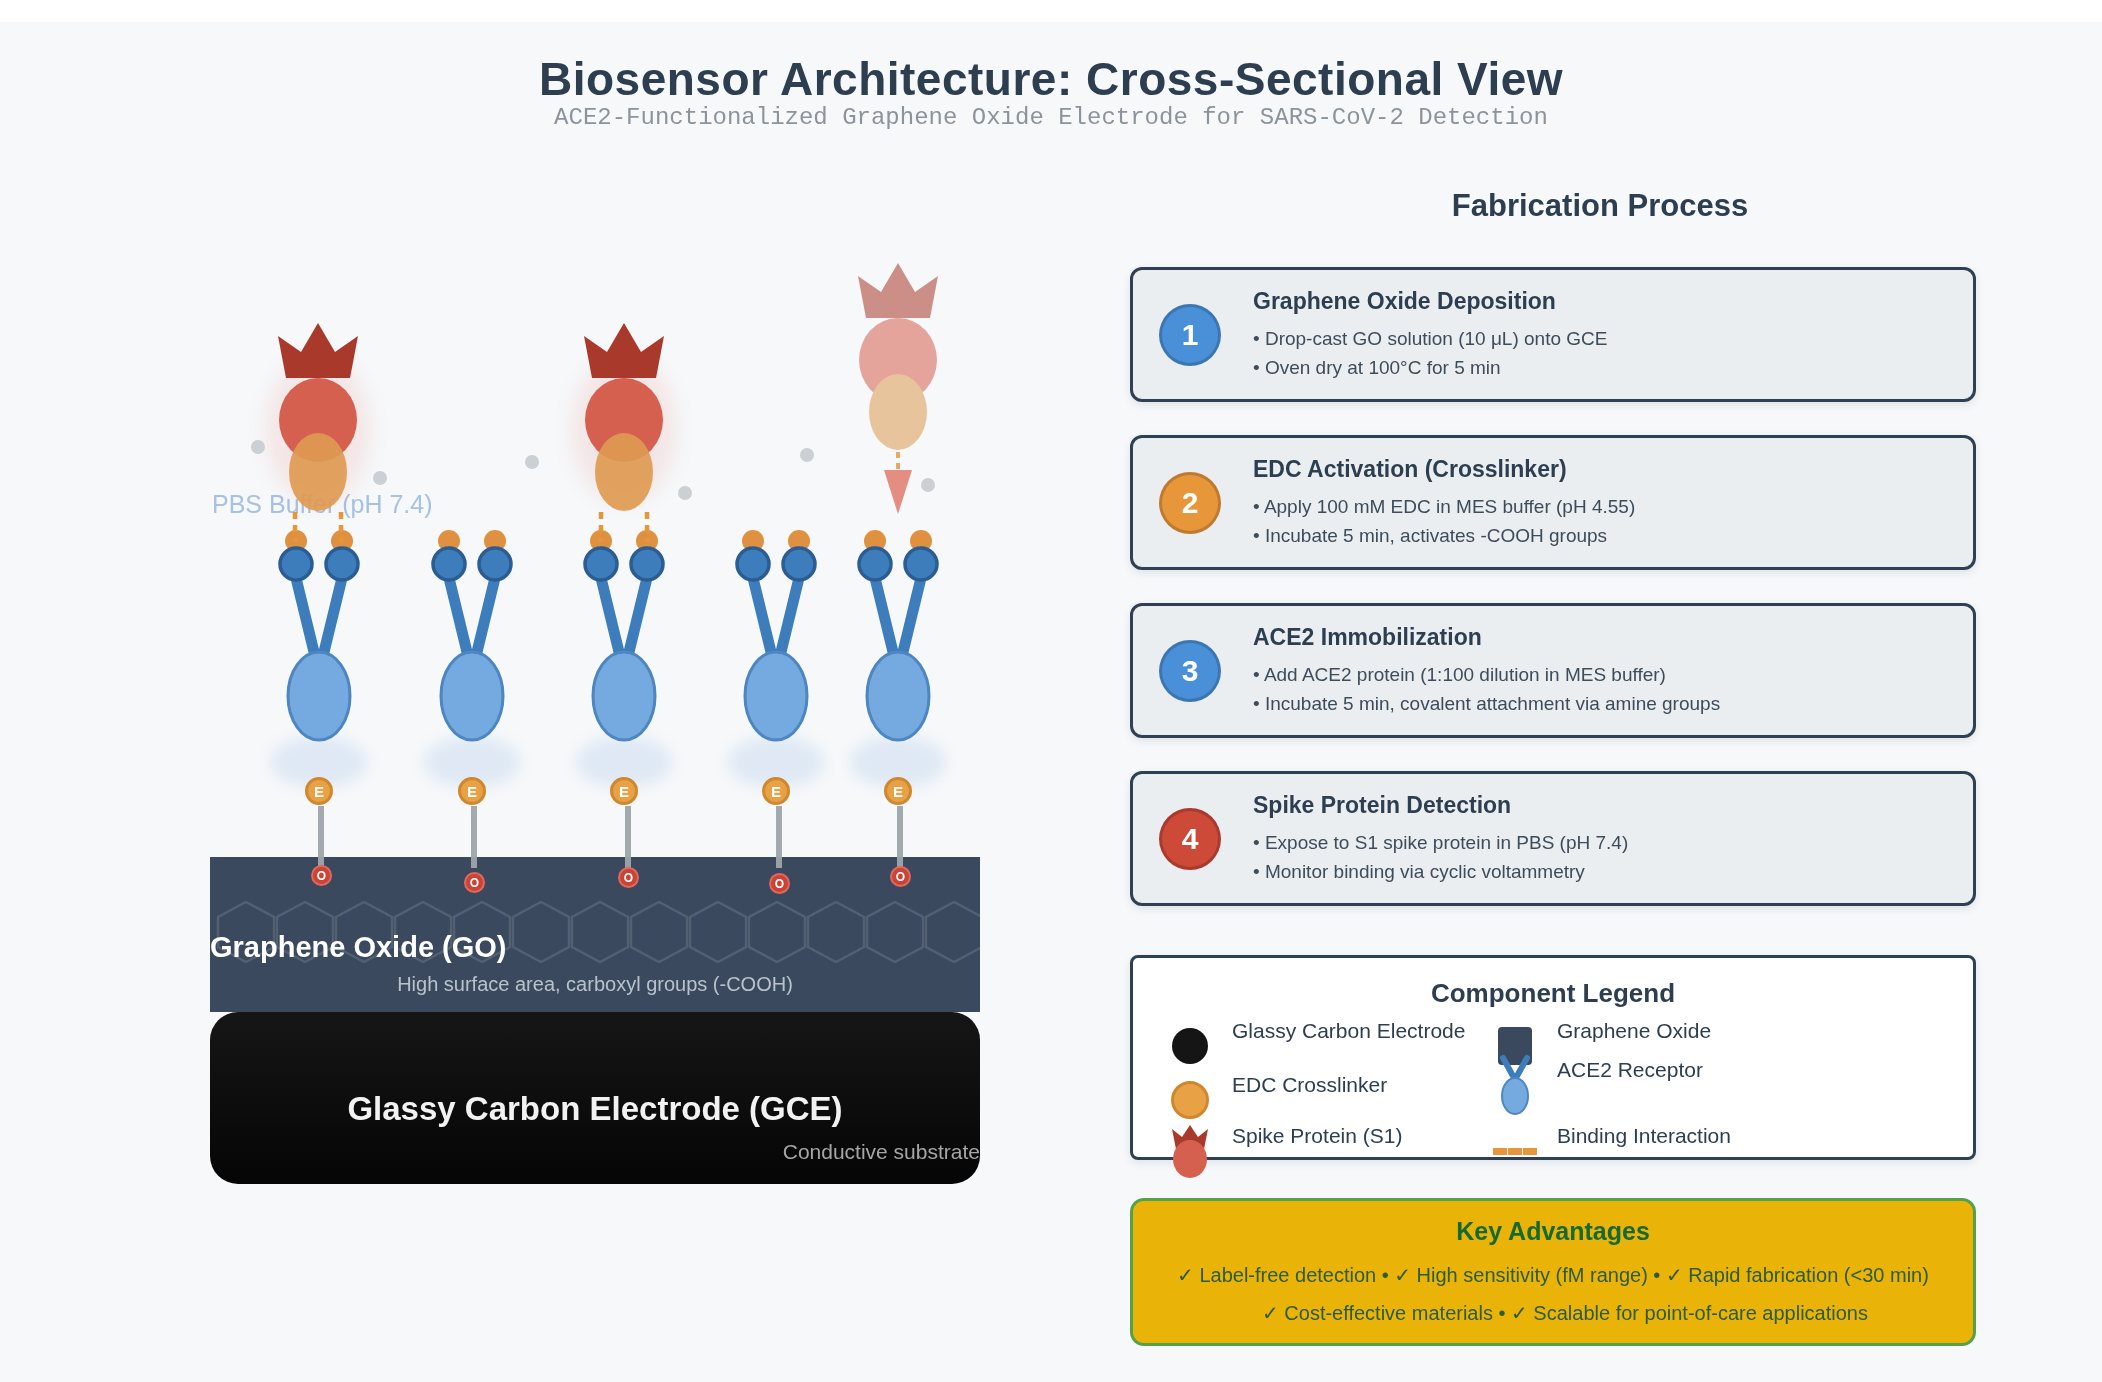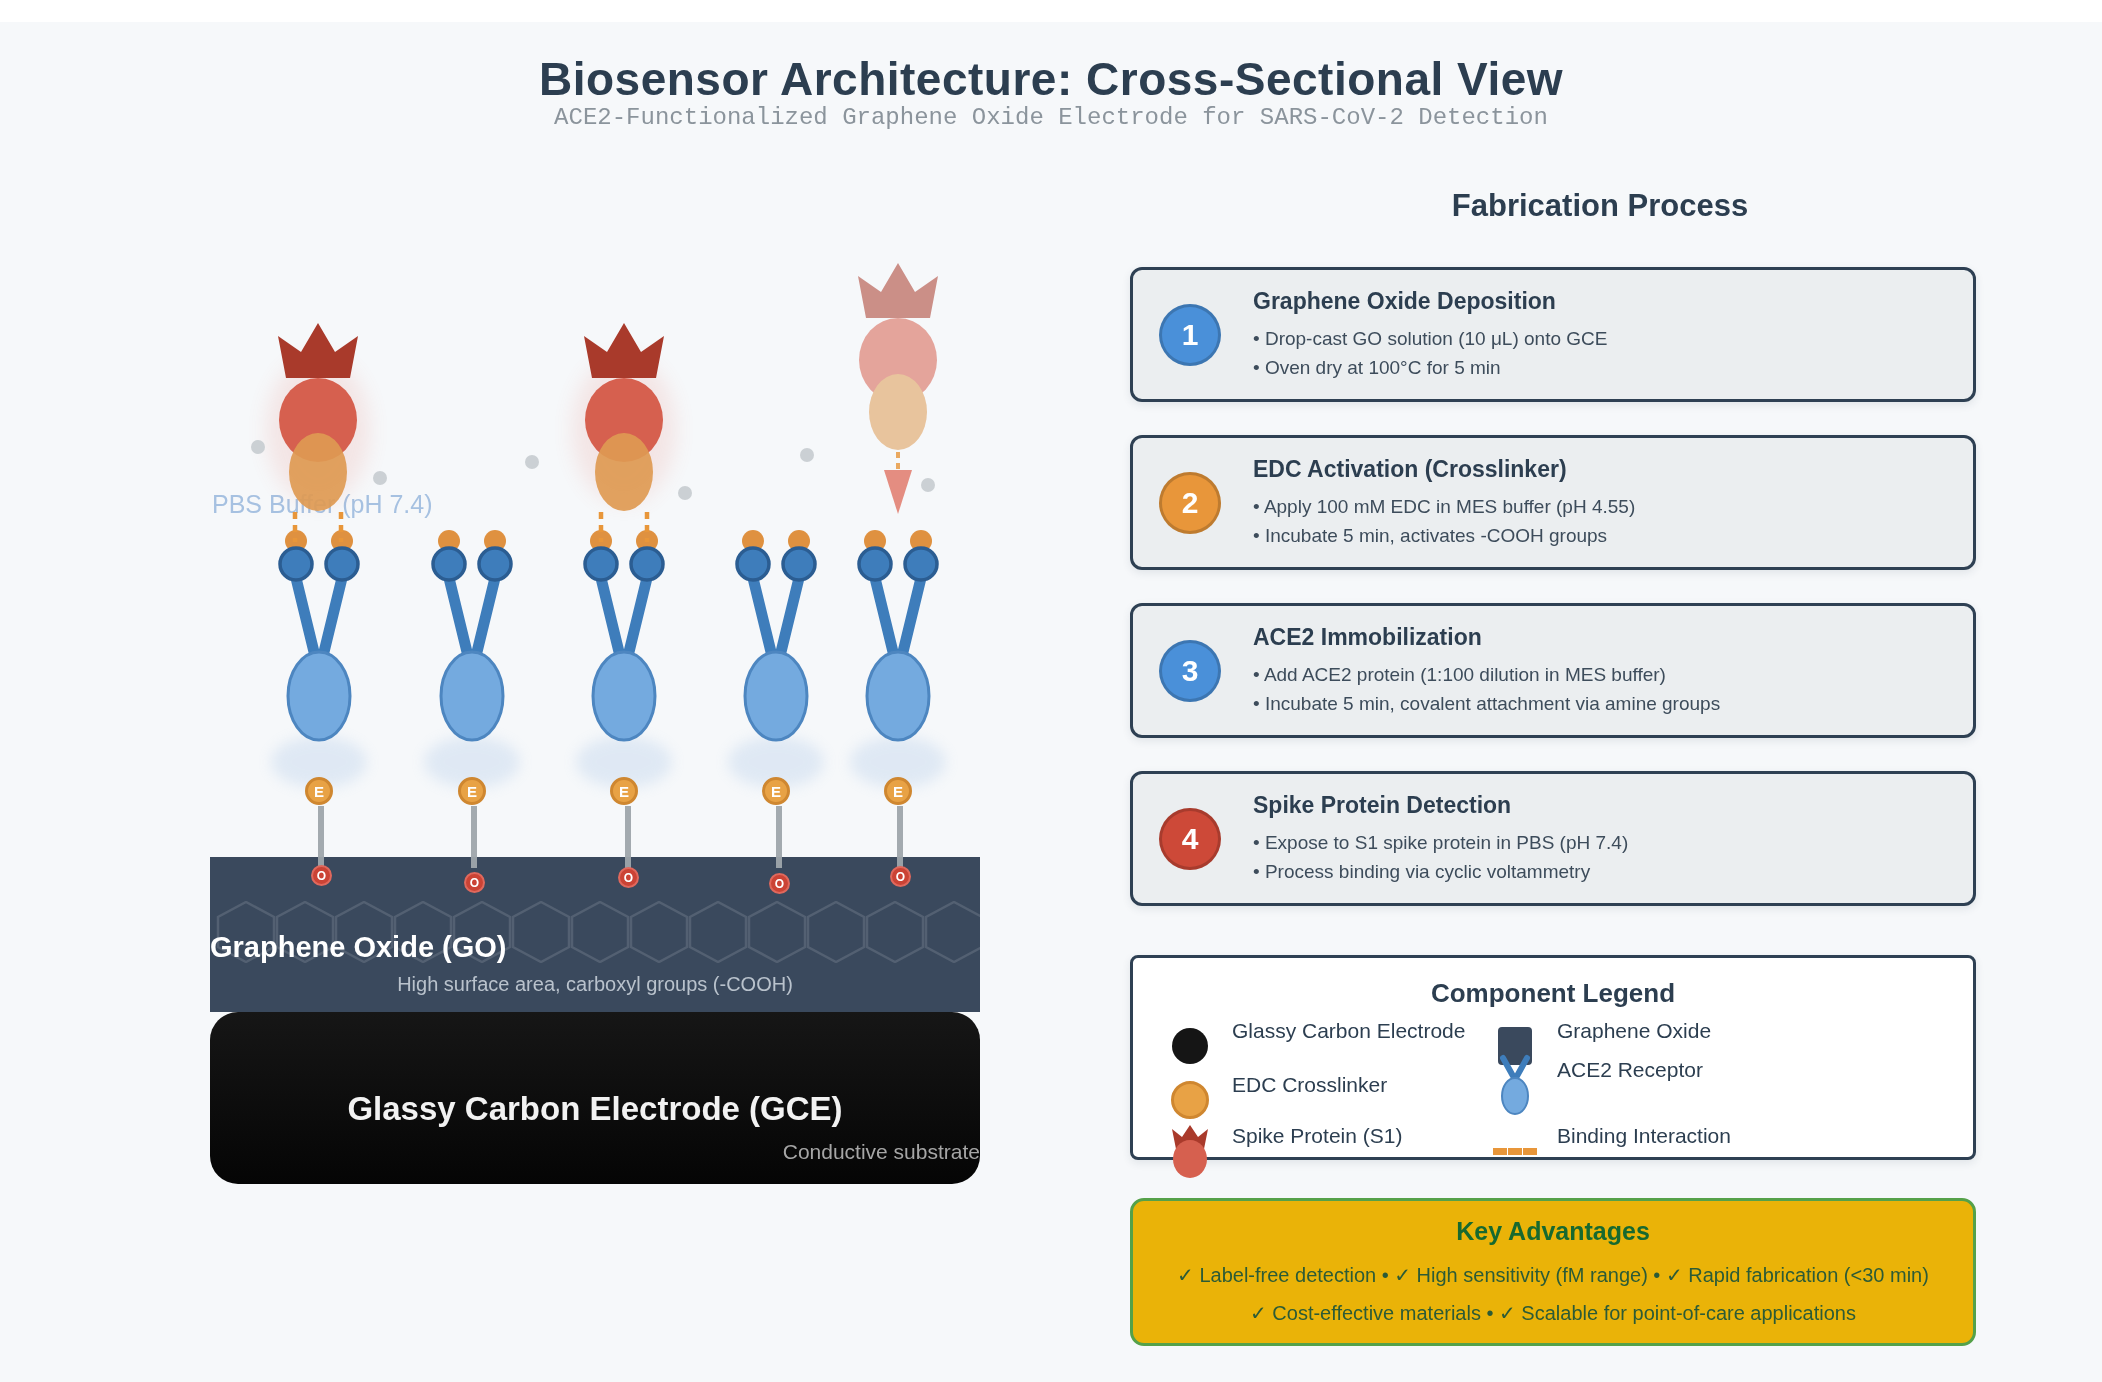--- a/index.html
+++ b/index.html
@@ -68,21 +68,21 @@
   .i-go { width:34px; height:38px; border-radius:4px; background:#3a495d; }
   .i-edc { width:38px; height:38px; border-radius:50%; background:#e8a245; border:3px solid #cf8730; }
   .i-binding { width:44px; height:0; border-top:7px dashed #e8963a; }
 
   .adv-card { position:absolute; left:0; top:1198px; width:846px; height:148px; background:#eab308;
               border:3px solid #55a149; border-radius:14px; }
   .adv-title { position:absolute; left:0; top:16px; width:100%; text-align:center;
                font-size:25px; font-weight:700; color:#17692f; }
   .adv-line1 { position:absolute; left:0; top:62px; width:100%; text-align:center;
                font-size:20px; color:#2c5b36; }
-  .adv-line2 { position:absolute; left:0; top:100px; width:100%; text-align:center;
+  .adv-line2 { position:absolute; left:12px; top:100px; width:100%; text-align:center;
                font-size:20px; color:#2c5b36; }
 </style>
 </head>
 <body>
 
 <div class="page">
   <div class="top-strip"></div>
 
   <div class="main-title">Biosensor Architecture: Cross-Sectional View</div>
   <div class="main-subtitle">ACE2-Functionalized Graphene Oxide Electrode for SARS-CoV-2 Detection</div>
@@ -230,21 +230,21 @@
         <div class="step-bullet">• Add ACE2 protein (1:100 dilution in MES buffer)</div>
         <div class="step-bullet">• Incubate 5 min, covalent attachment via amine groups</div>
       </div>
     </div>
 
     <div class="step-card" style="top:771px">
       <div class="step-num" style="background-color: rgb(205, 73, 56);">4</div>
       <div class="step-body">
         <div class="step-title">Spike Protein Detection</div>
         <div class="step-bullet">• Expose to S1 spike protein in PBS (pH 7.4)</div>
-        <div class="step-bullet">• Process binding via cyclic voltammetry</div>
+        <div class="step-bullet">• Monitor binding via cyclic voltammetry</div>
       </div>
     </div>
 
     <div class="legend-card">
       <div class="legend-title">Component Legend</div>
 
       <div class="legend-item" style="left:27px; top:61px">
         <div class="legend-icon-box">
             <div class="i-gce"></div>
           </div>

